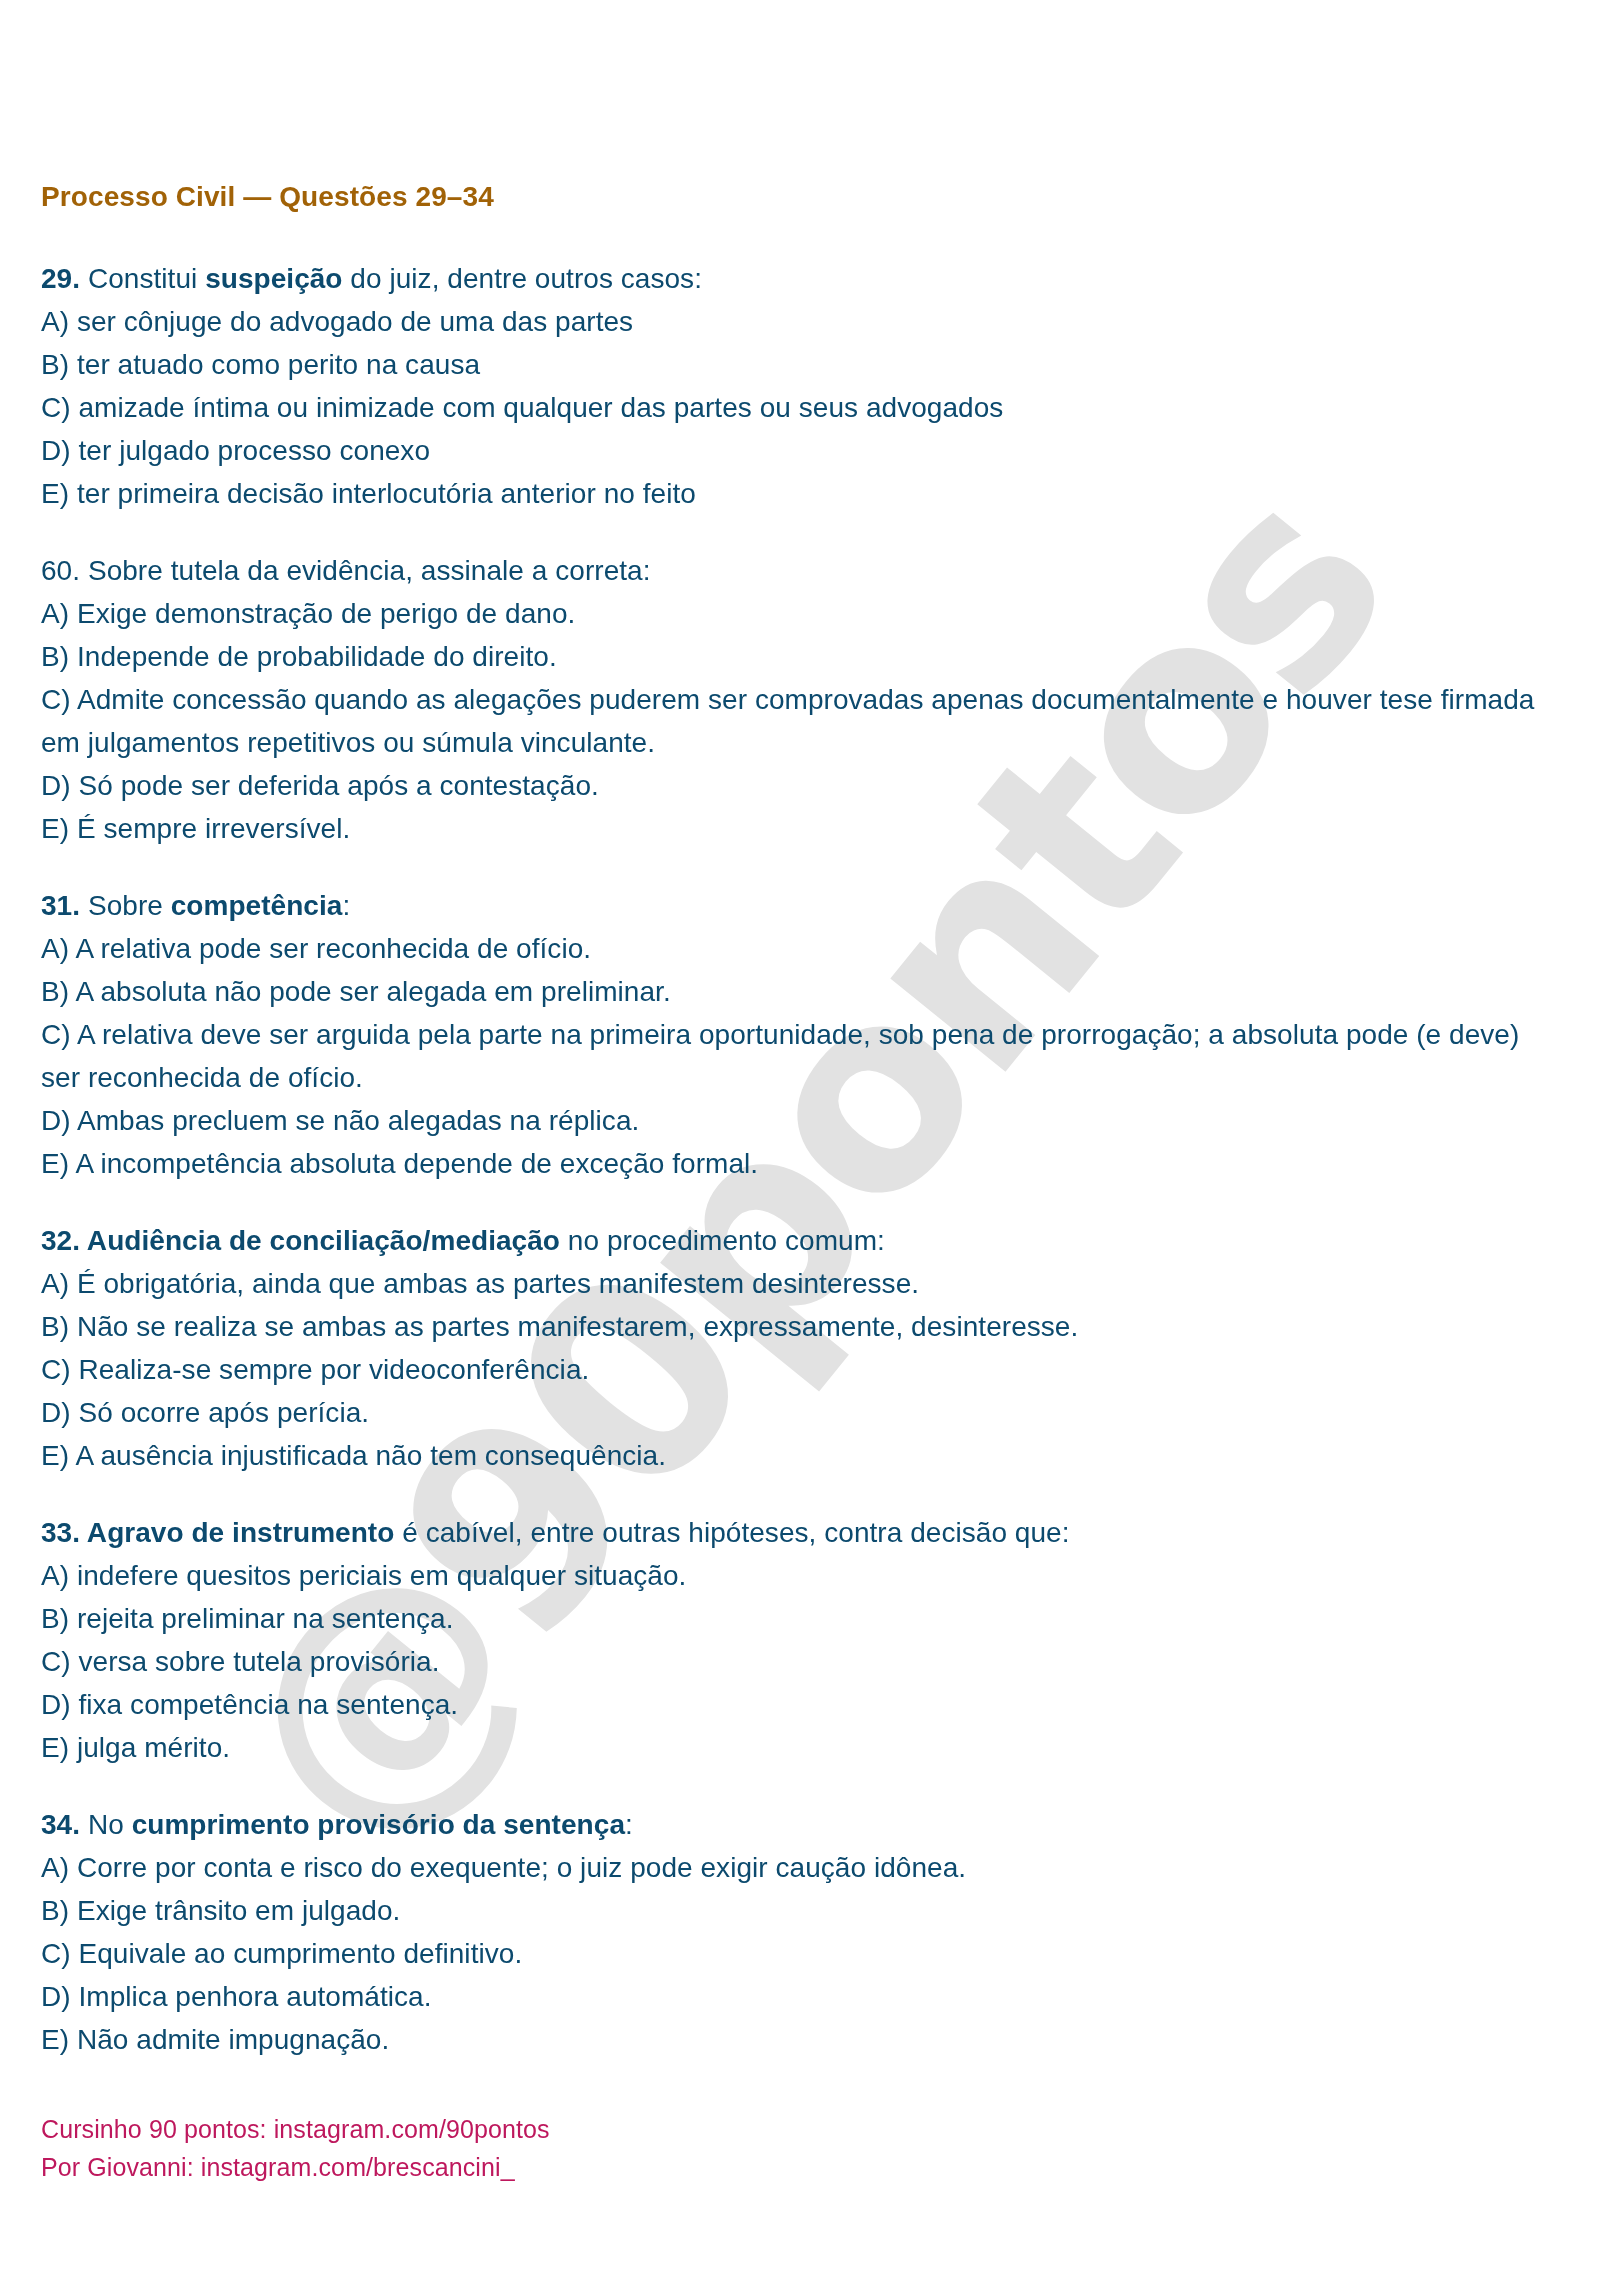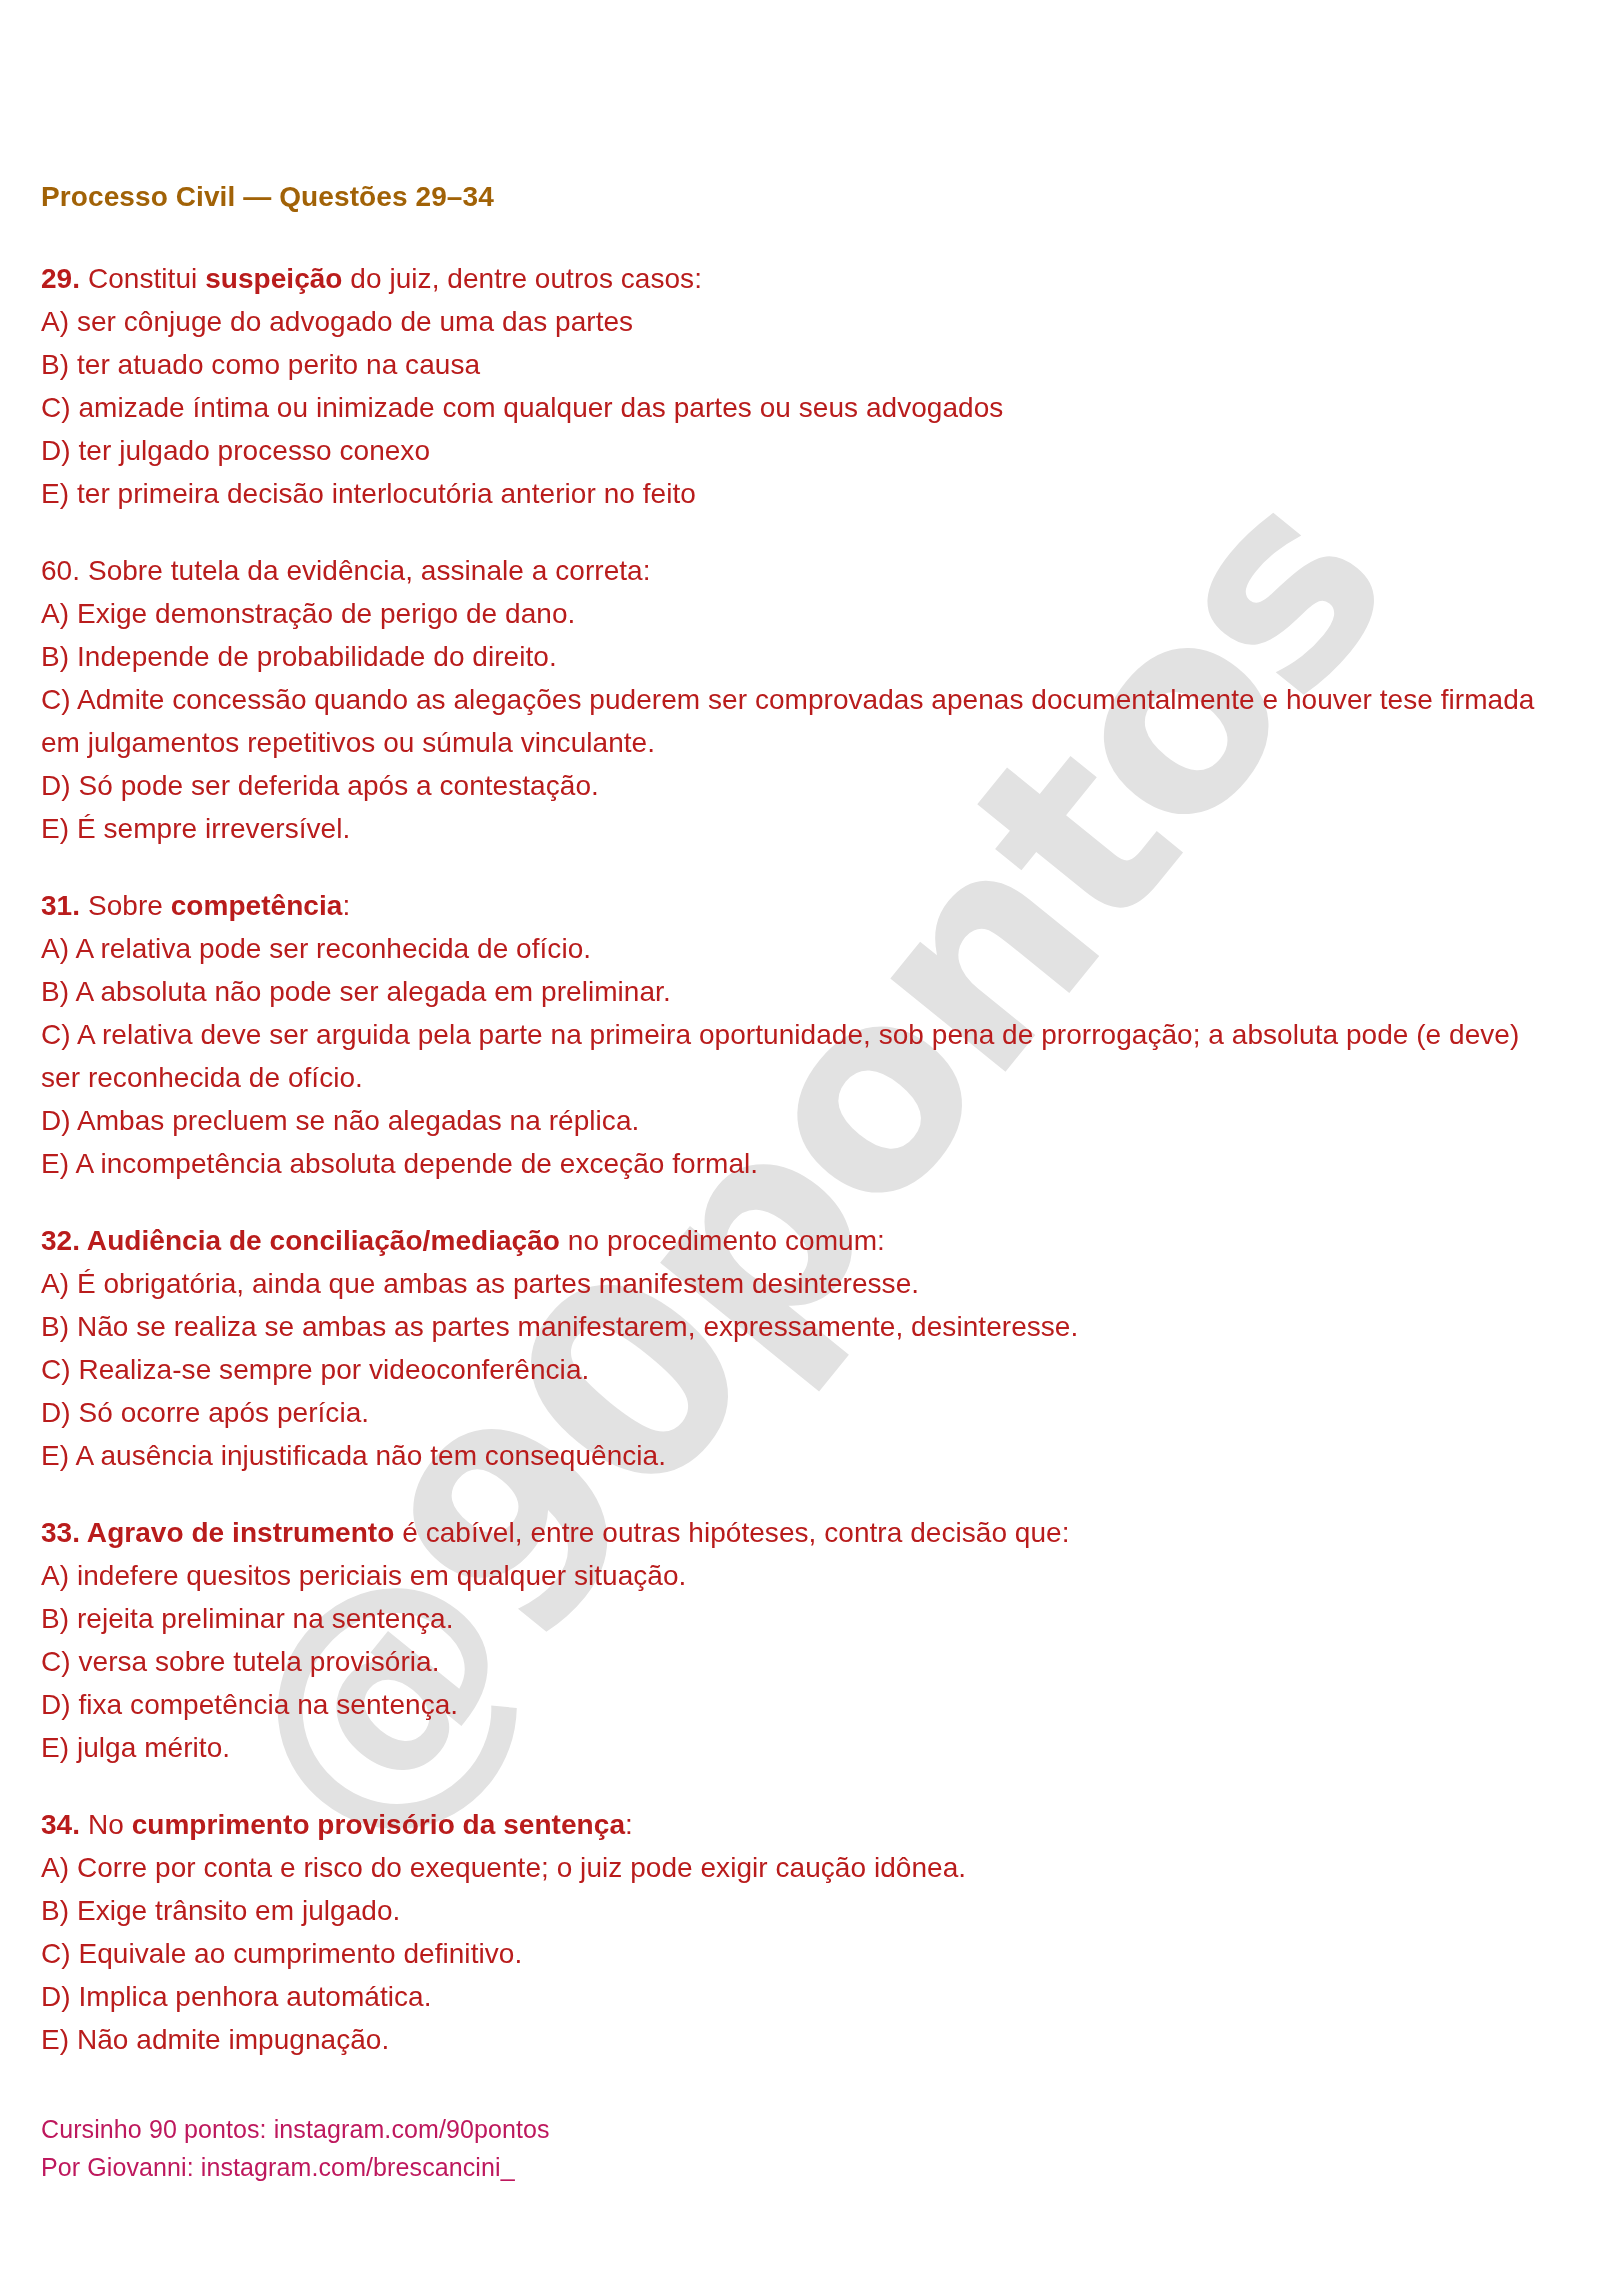--- a/index.html
+++ b/index.html
@@ -65,21 +65,21 @@
   }
 
   .question-block {
     margin: 0 0 34px 0;
   }
 
   .q-stem,
   .q-option {
     font-size: 28px;
     line-height: 43px;
-    color: #b91c1c;
+    color: #0c4a6e;
     letter-spacing: 0.05px;
     margin: 0;
     font-weight: 400;
     max-width: 1502px;
   }
 
   .q-stem b,
   .q-option b {
     font-weight: 700;
   }

